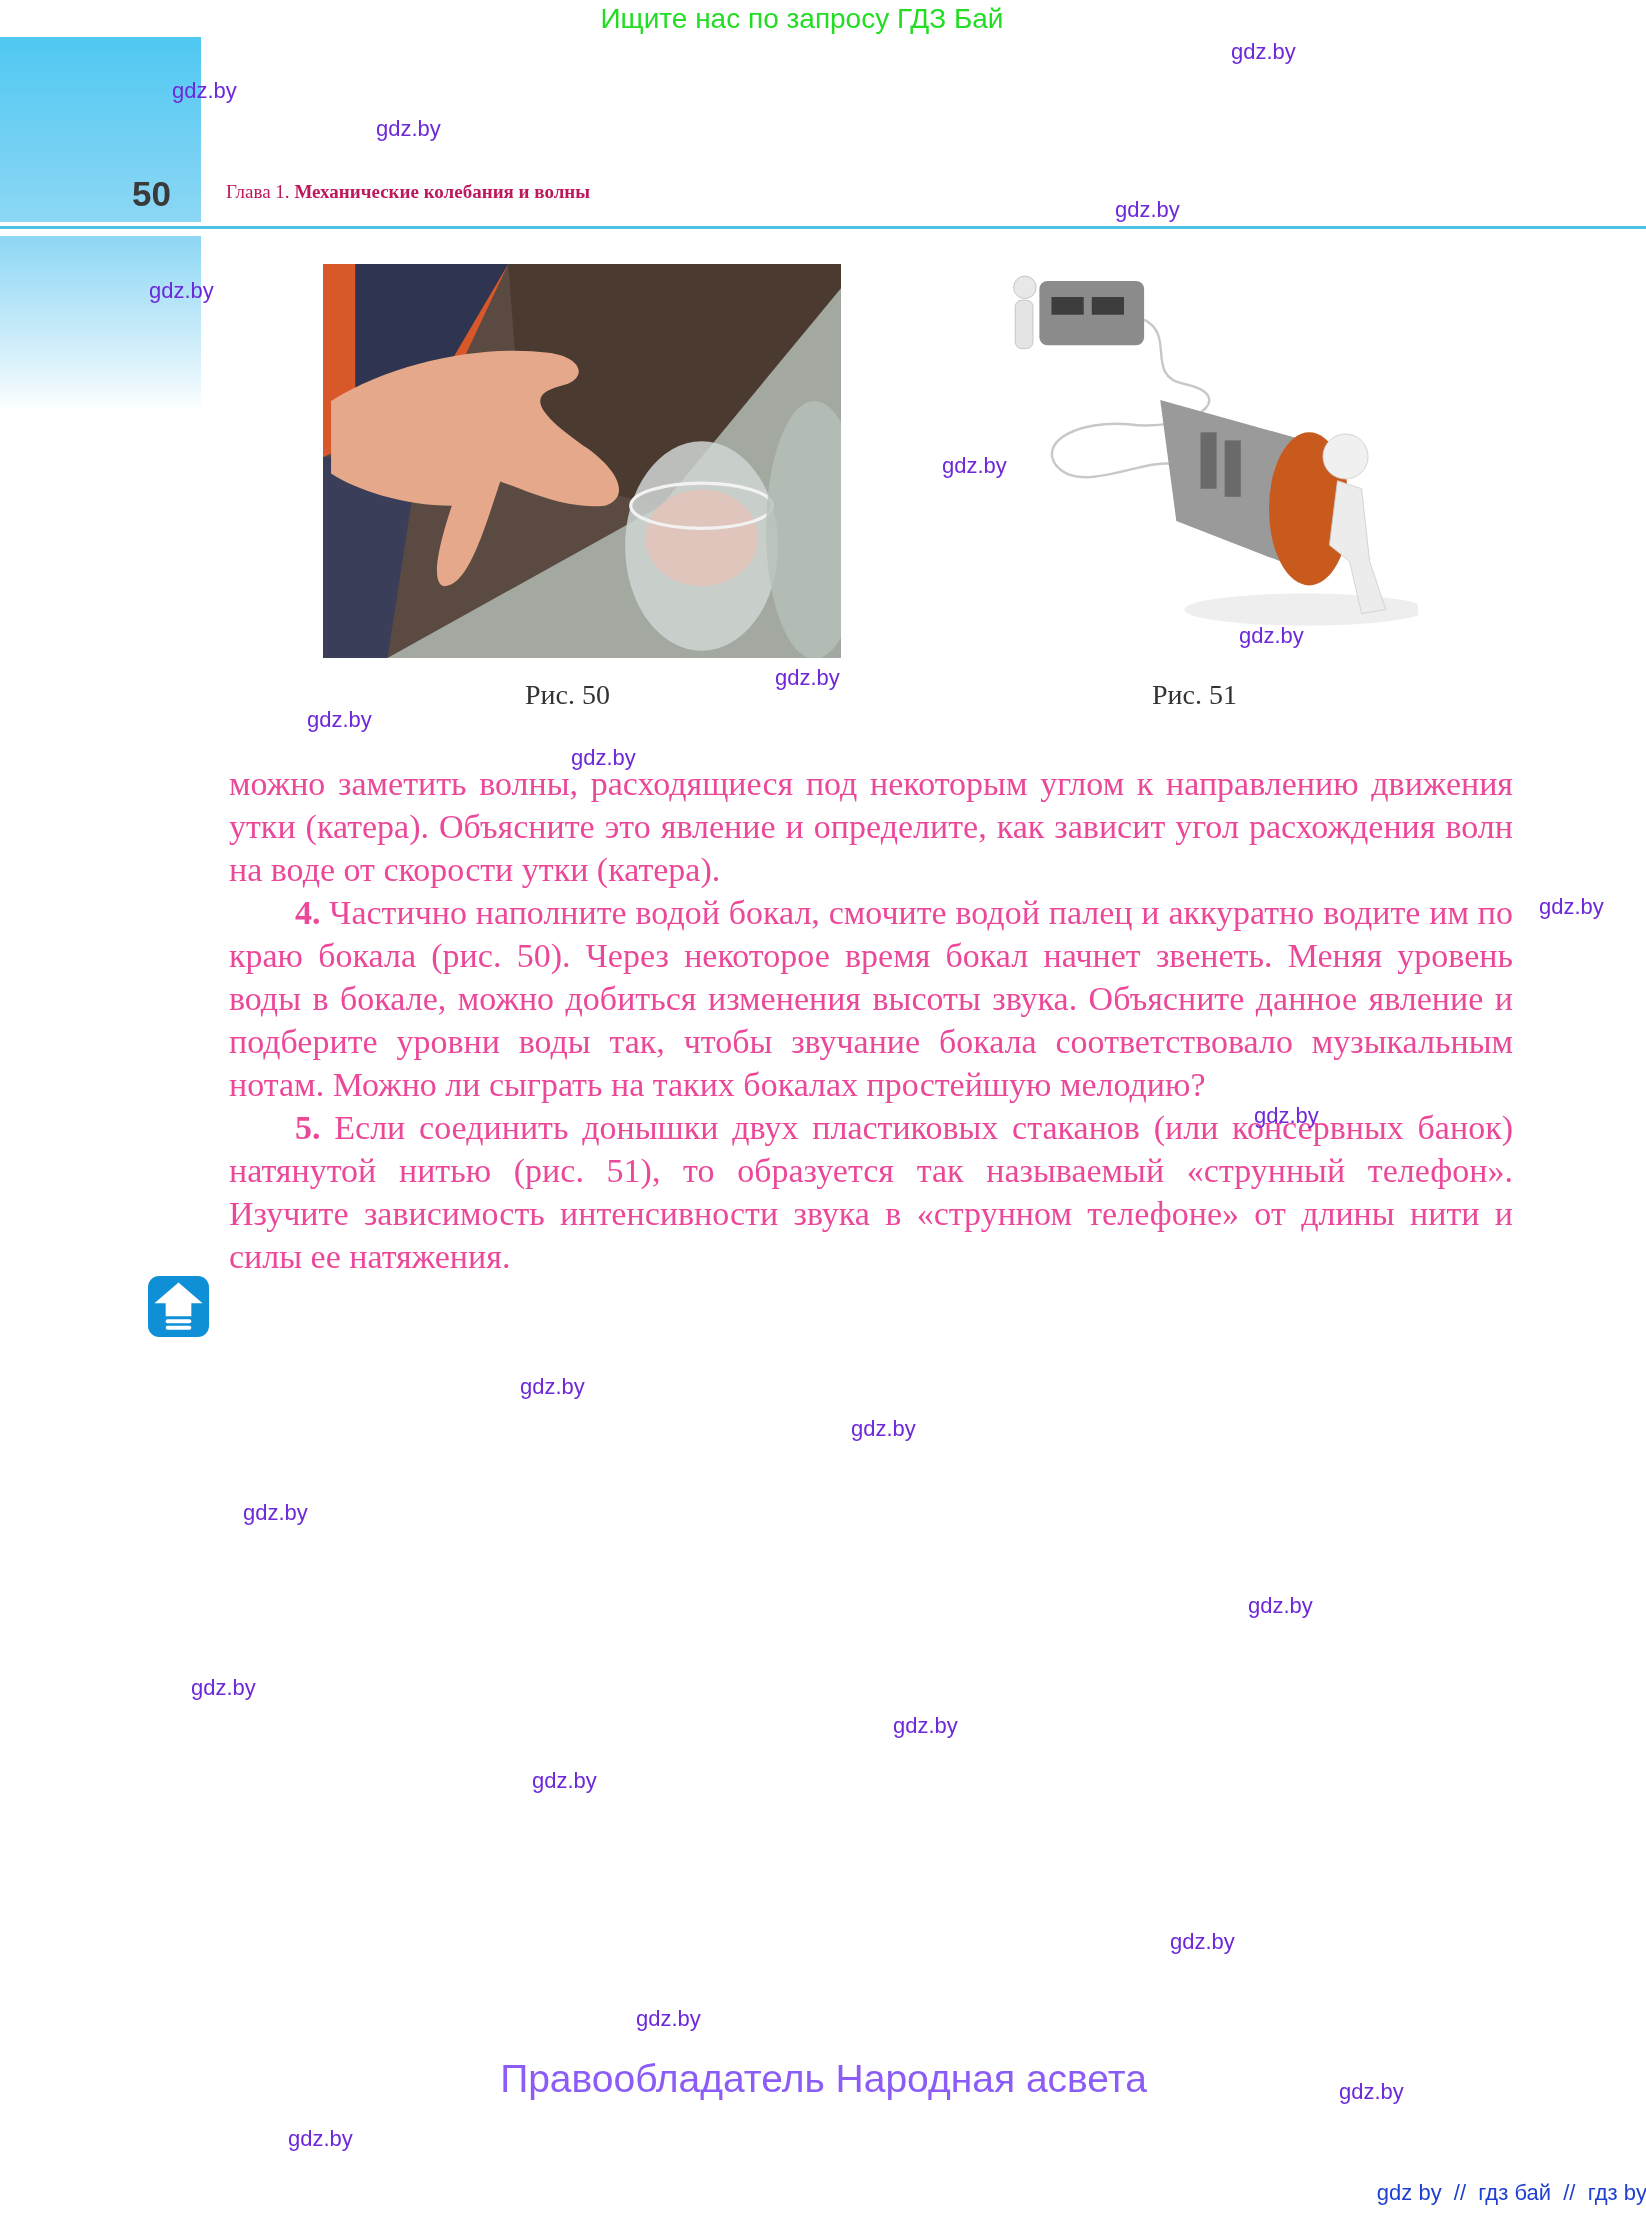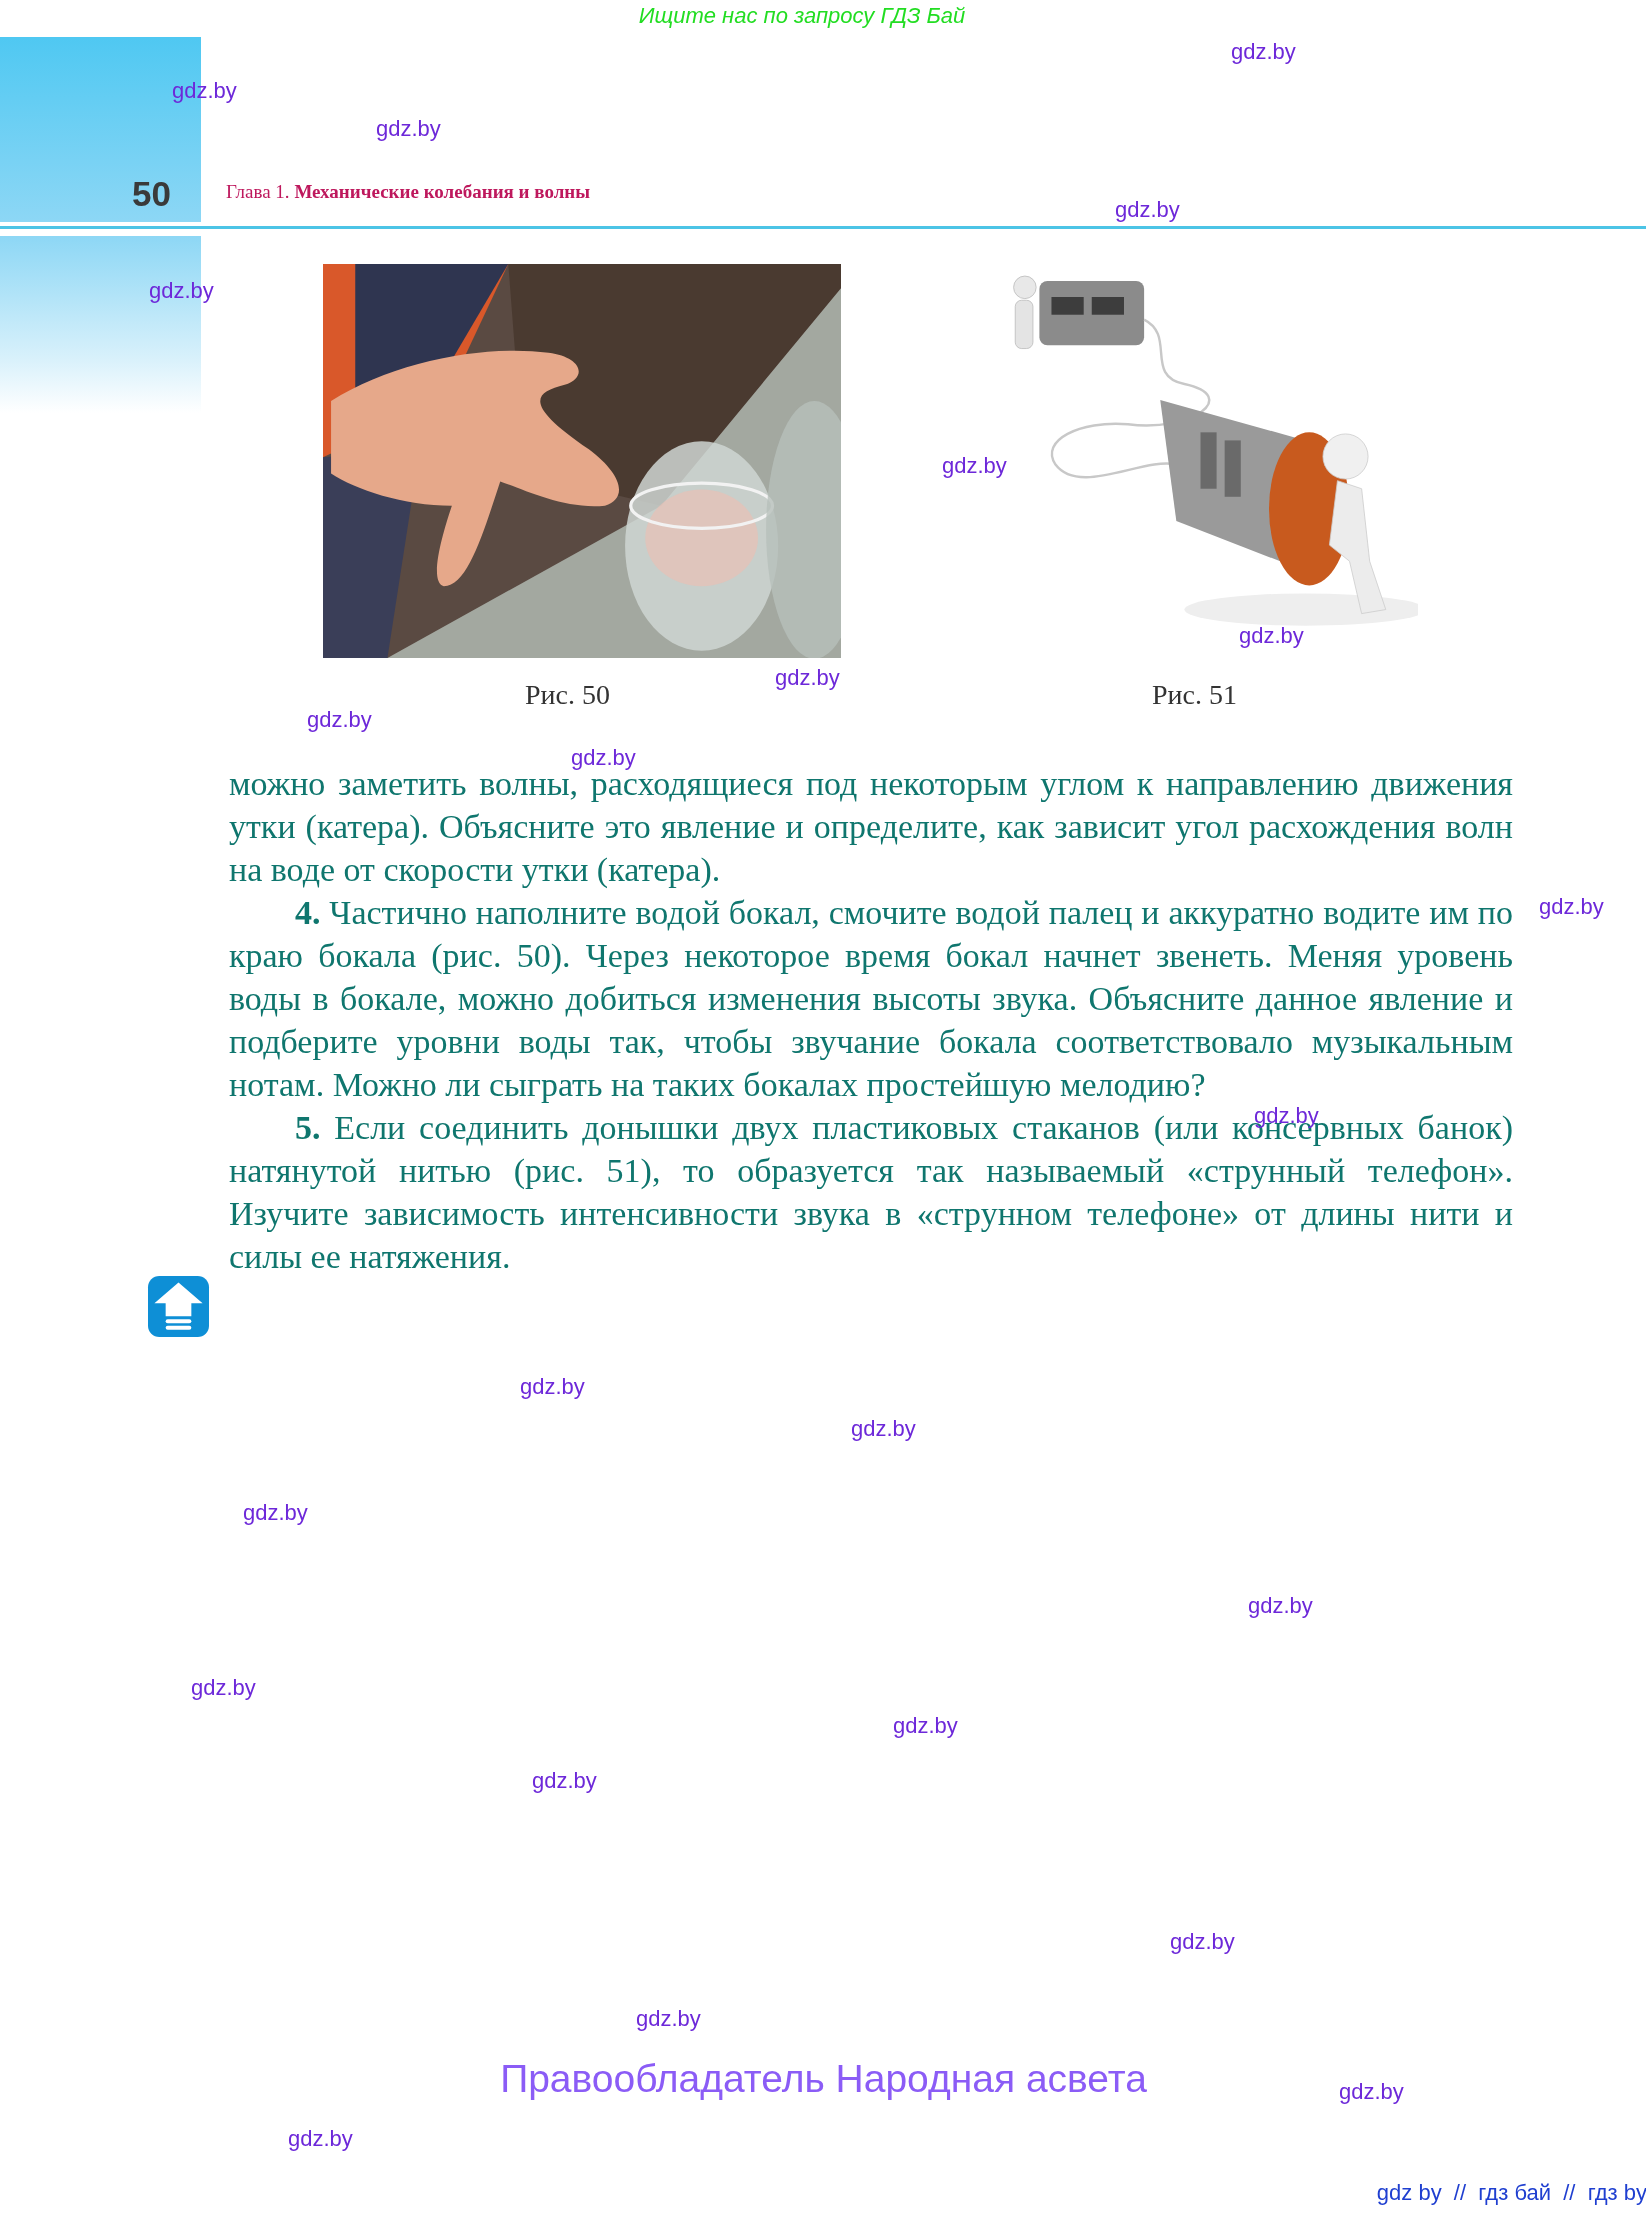--- a/index.html
+++ b/index.html
@@ -1,30 +1,30 @@
 <!DOCTYPE html>
 <html style="font-size:13px"><head>
 <meta charset="utf-8">
 <style>
   html, body { margin:0; padding:0; background:#ffffff; }
   body { width:1647px; height:2216px; position:relative; overflow:hidden; font-family:"Liberation Serif", "DejaVu Serif", serif; color:#2b2b2b; }
   .abs { position:absolute; }
-  .top-banner { left:0; width:1604px; top:3.2px; text-align:center; font-family:"Liberation Sans", sans-serif; font-size:22px; color:#22dd22;font-style:italic; }
+  .top-banner { left:0; width:1604px; top:3.2px; text-align:center; font-family:"Liberation Sans", sans-serif; font-size:28px; color:#22dd22; }
   .side-band-top { left:0; top:37px; width:201px; height:185px; background:linear-gradient(to bottom, #4fc8f2 0%, #8dd7f5 100%); }
   .side-band-bottom { left:0; top:236px; width:201px; height:177px; background:linear-gradient(to bottom, #8dd7f5 0%, #d9f1fb 70%, #ffffff 100%); }
   .header-rule { left:0; top:226px; width:1647px; height:3.2px; background:#4cc4e6; }
   .page-number { left:132px; top:174px; font-family:"Liberation Sans", sans-serif; font-weight:bold; font-size:35px; color:#3a3a3a; }
   .chapter-title { left:226px; top:181px; font-family:Liberation Serif, serif; font-size:19px; color:#be185d; white-space:nowrap; }
   .chapter-title .bold { font-weight:bold; }
   .wm { font-family:"Liberation Sans", sans-serif; font-size:22px; color:#6d28d9; white-space:nowrap; }
   .fig { overflow:hidden; }
   .fig50 { left:323px; top:264px; width:518px; height:394px; background:#7a6e66; }
   .fig51 { left:983px; top:255px; width:435px; height:403px; background:#ffffff; }
   .caption { font-size:28px; color:#333; white-space:nowrap; }
-  .body-text { left:229px; width:1284px; font-size:34px; line-height:43px; color:#0f766e; text-align:justify; }
+  .body-text { left:229px; width:1284px; font-size:34px; line-height:43px; color:#ec4899; text-align:justify; }
   .body-text p { margin:0; }
   .indent { text-indent:66px; }
   .num { font-weight:bold; }
   .nav-icon { left:148px; top:1276px; width:61px; height:61px; border-radius:11.3px; background:#0e8fd6; }
   .copyright { left:0; width:1647px; top:2057px; text-align:center; font-family:"Liberation Sans", sans-serif; font-size:39px; color:#8b5cf6; }
   .footer-links { left:0; width:1647px; top:2180px; text-align:right; font-family:"Liberation Sans", sans-serif; font-size:22px; color:#1f3fd0; white-space:pre; }
 </style>
 </head>
 <body>
 

